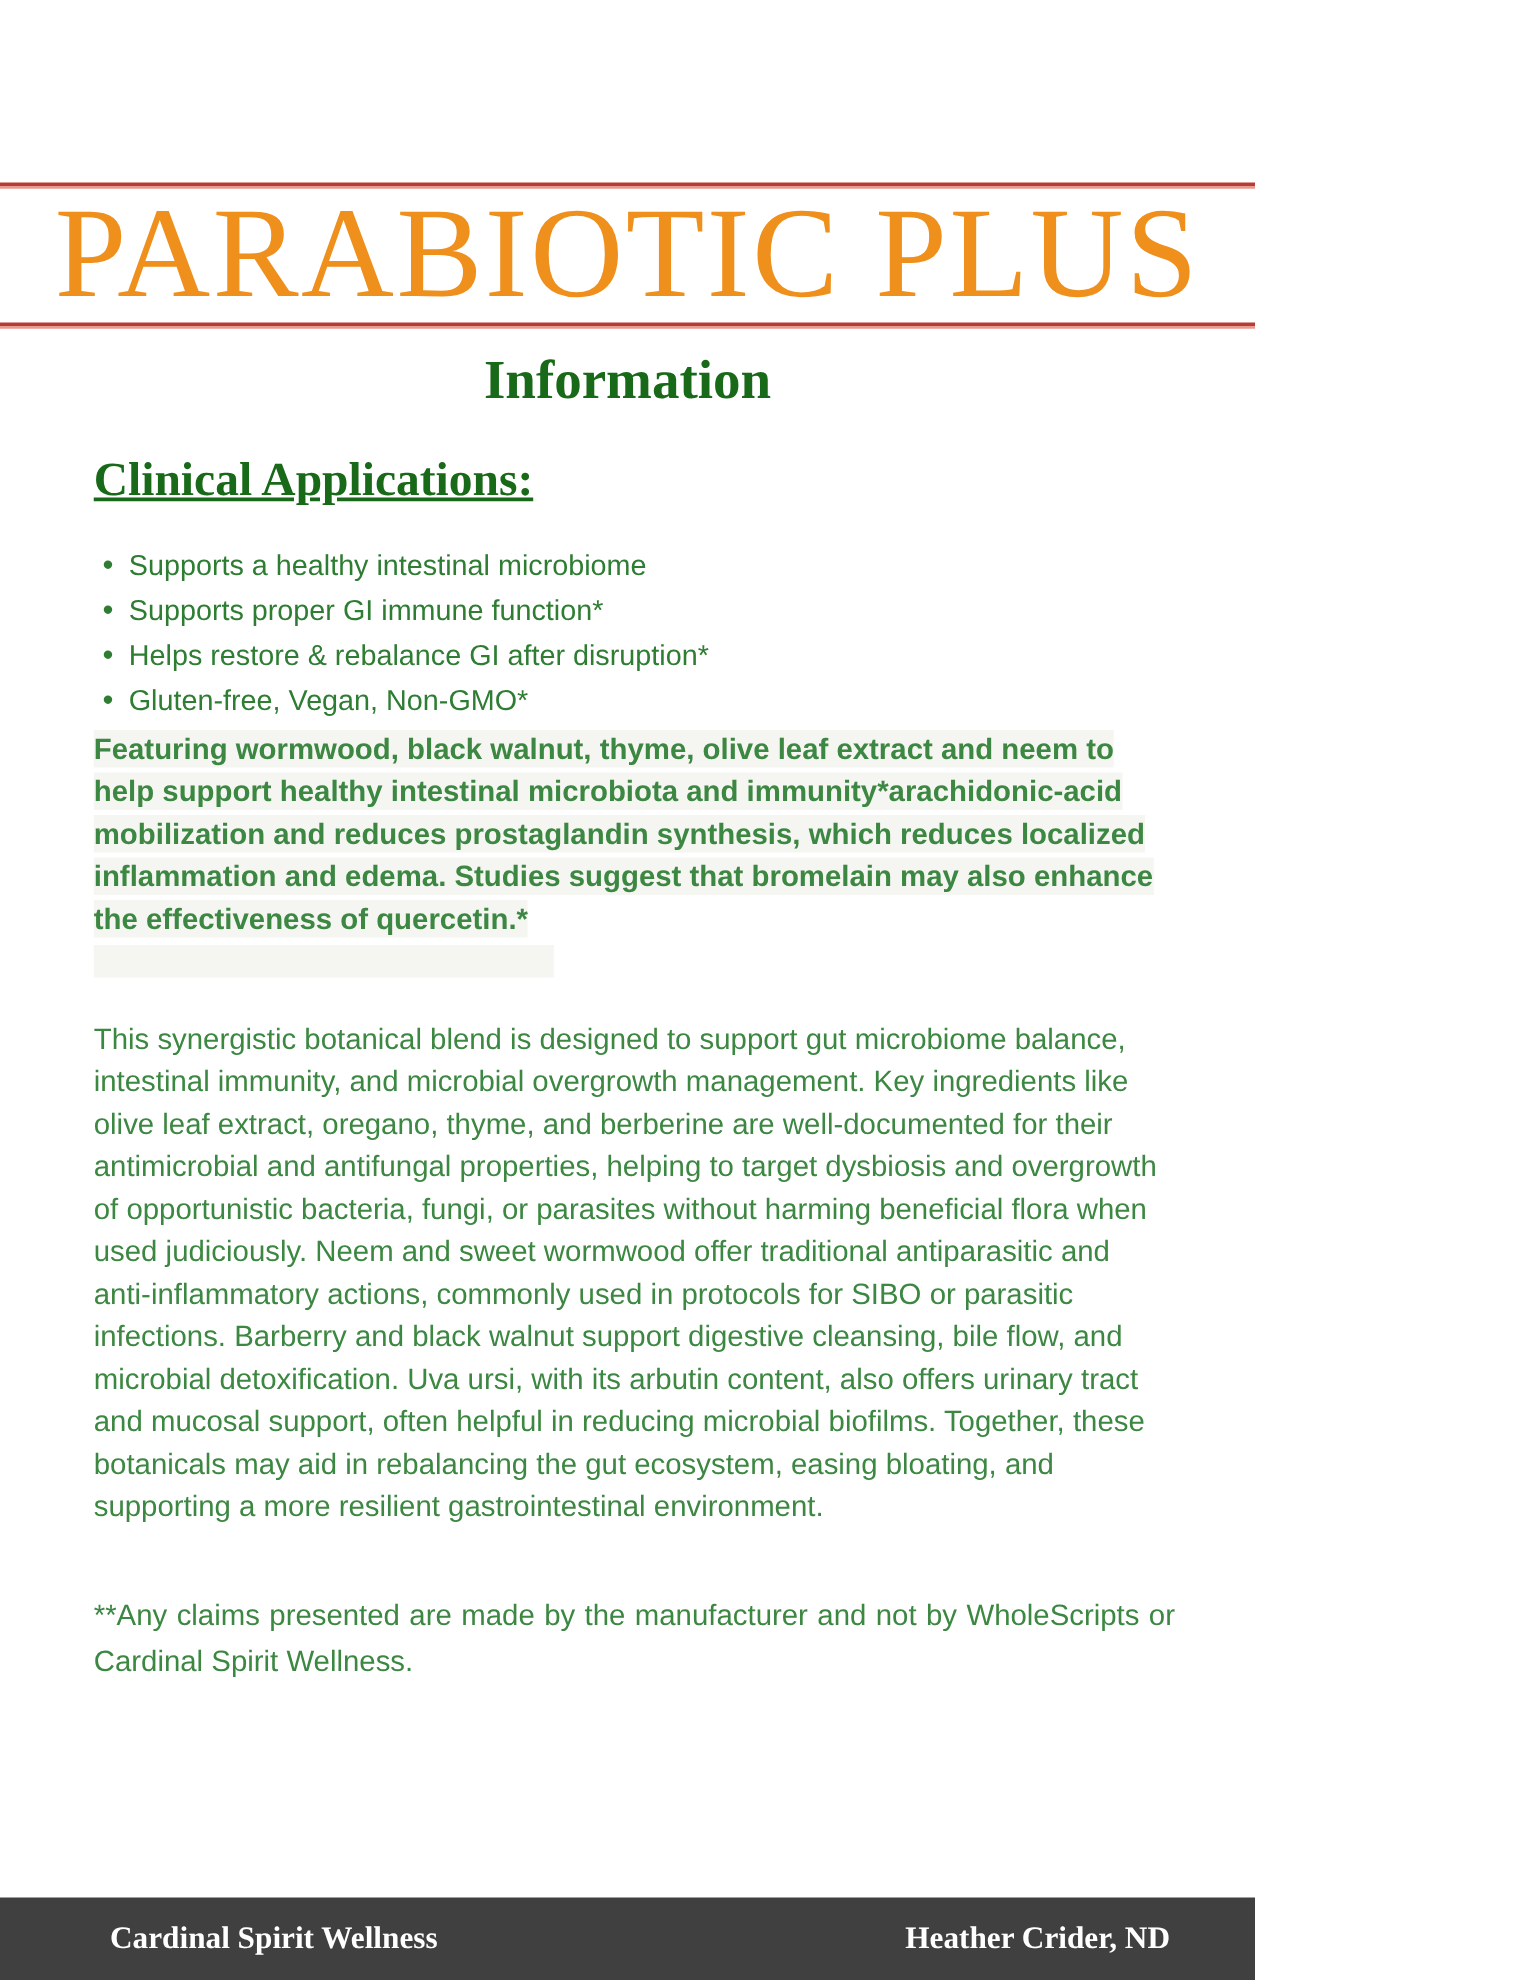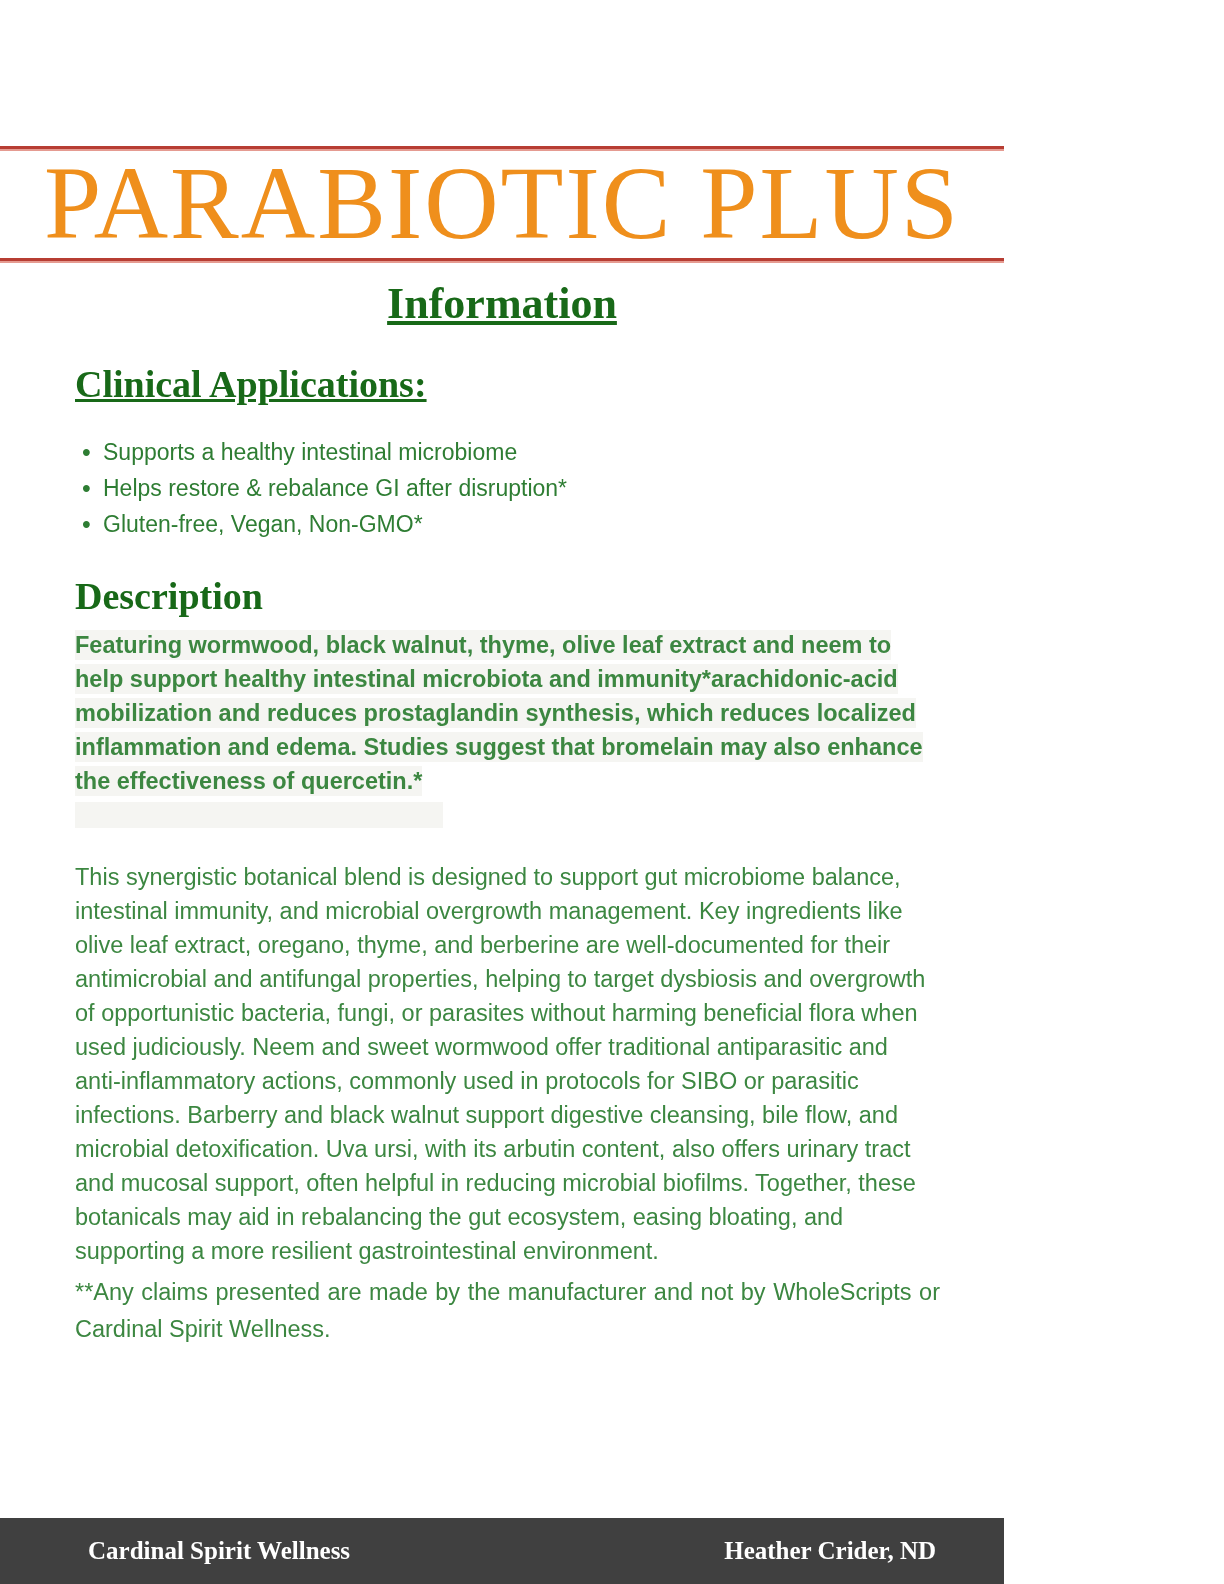--- a/index.html
+++ b/index.html
@@ -29,21 +29,20 @@
     white-space: nowrap;
   }
   .subtitle {
     margin: 16px 0 0 0;
     text-align: center;
     font-family: "Liberation Serif", serif;
     font-weight: 700;
     font-size: 44px;
     line-height: 50px;
     color: #186918;
-    text-decoration: underline;
   }
   .content { padding: 0 64px 0 75px; }
   .section-heading {
     font-family: "Liberation Serif", serif;
     font-weight: 700;
     font-size: 38px;
     line-height: 44px;
     color: #186918;
   }
   .h-clinical { margin: 33px 0 28px 0; text-decoration: underline; }
@@ -131,25 +130,25 @@
   <div class="rule"></div>
 
   <h2 class="subtitle">Information</h2>
 
   <div class="content">
 
     <h3 class="section-heading h-clinical">Clinical Applications:</h3>
 
     <ul class="bullets">
       <li><span>Supports a healthy intestinal microbiome</span></li>
+      <li><span>Supports proper GI immune function*</span></li>
       <li><span>Helps restore &amp; rebalance GI after disruption*</span></li>
       <li><span>Gluten-free, Vegan, Non-GMO*</span></li>
     </ul>
 
-    <h3 class="section-heading h-description">Description</h3>
 
     <p class="para"><span class="hl">Featuring wormwood, black walnut, thyme, olive leaf extract and neem to help support healthy intestinal microbiota and immunity*arachidonic-acid mobilization and reduces prostaglandin synthesis, which reduces localized inflammation and edema. Studies suggest that bromelain may also enhance the effectiveness of quercetin.*</span><br><span class="hl-tail"></span></p>
 
     <p class="para para-main">This synergistic botanical blend is designed to support gut microbiome balance, intestinal immunity, and microbial overgrowth management. Key ingredients like olive leaf extract, oregano, thyme, and berberine are well-documented for their antimicrobial and antifungal properties, helping to target dysbiosis and overgrowth of opportunistic bacteria, fungi, or parasites without harming beneficial flora when used judiciously. Neem and sweet wormwood offer traditional antiparasitic and anti-inflammatory actions, commonly used in protocols for SIBO or parasitic infections. Barberry and black walnut support digestive cleansing, bile flow, and microbial detoxification. Uva ursi, with its arbutin content, also offers urinary tract and mucosal support, often helpful in reducing microbial biofilms. Together, these botanicals may aid in rebalancing the gut ecosystem, easing bloating, and supporting a more resilient gastrointestinal environment.</p>
 
   </div>
 
   <p class="disclaimer">**Any claims presented are made by the manufacturer and not by WholeScripts or Cardinal Spirit Wellness.</p>
 
   <div class="footer">

